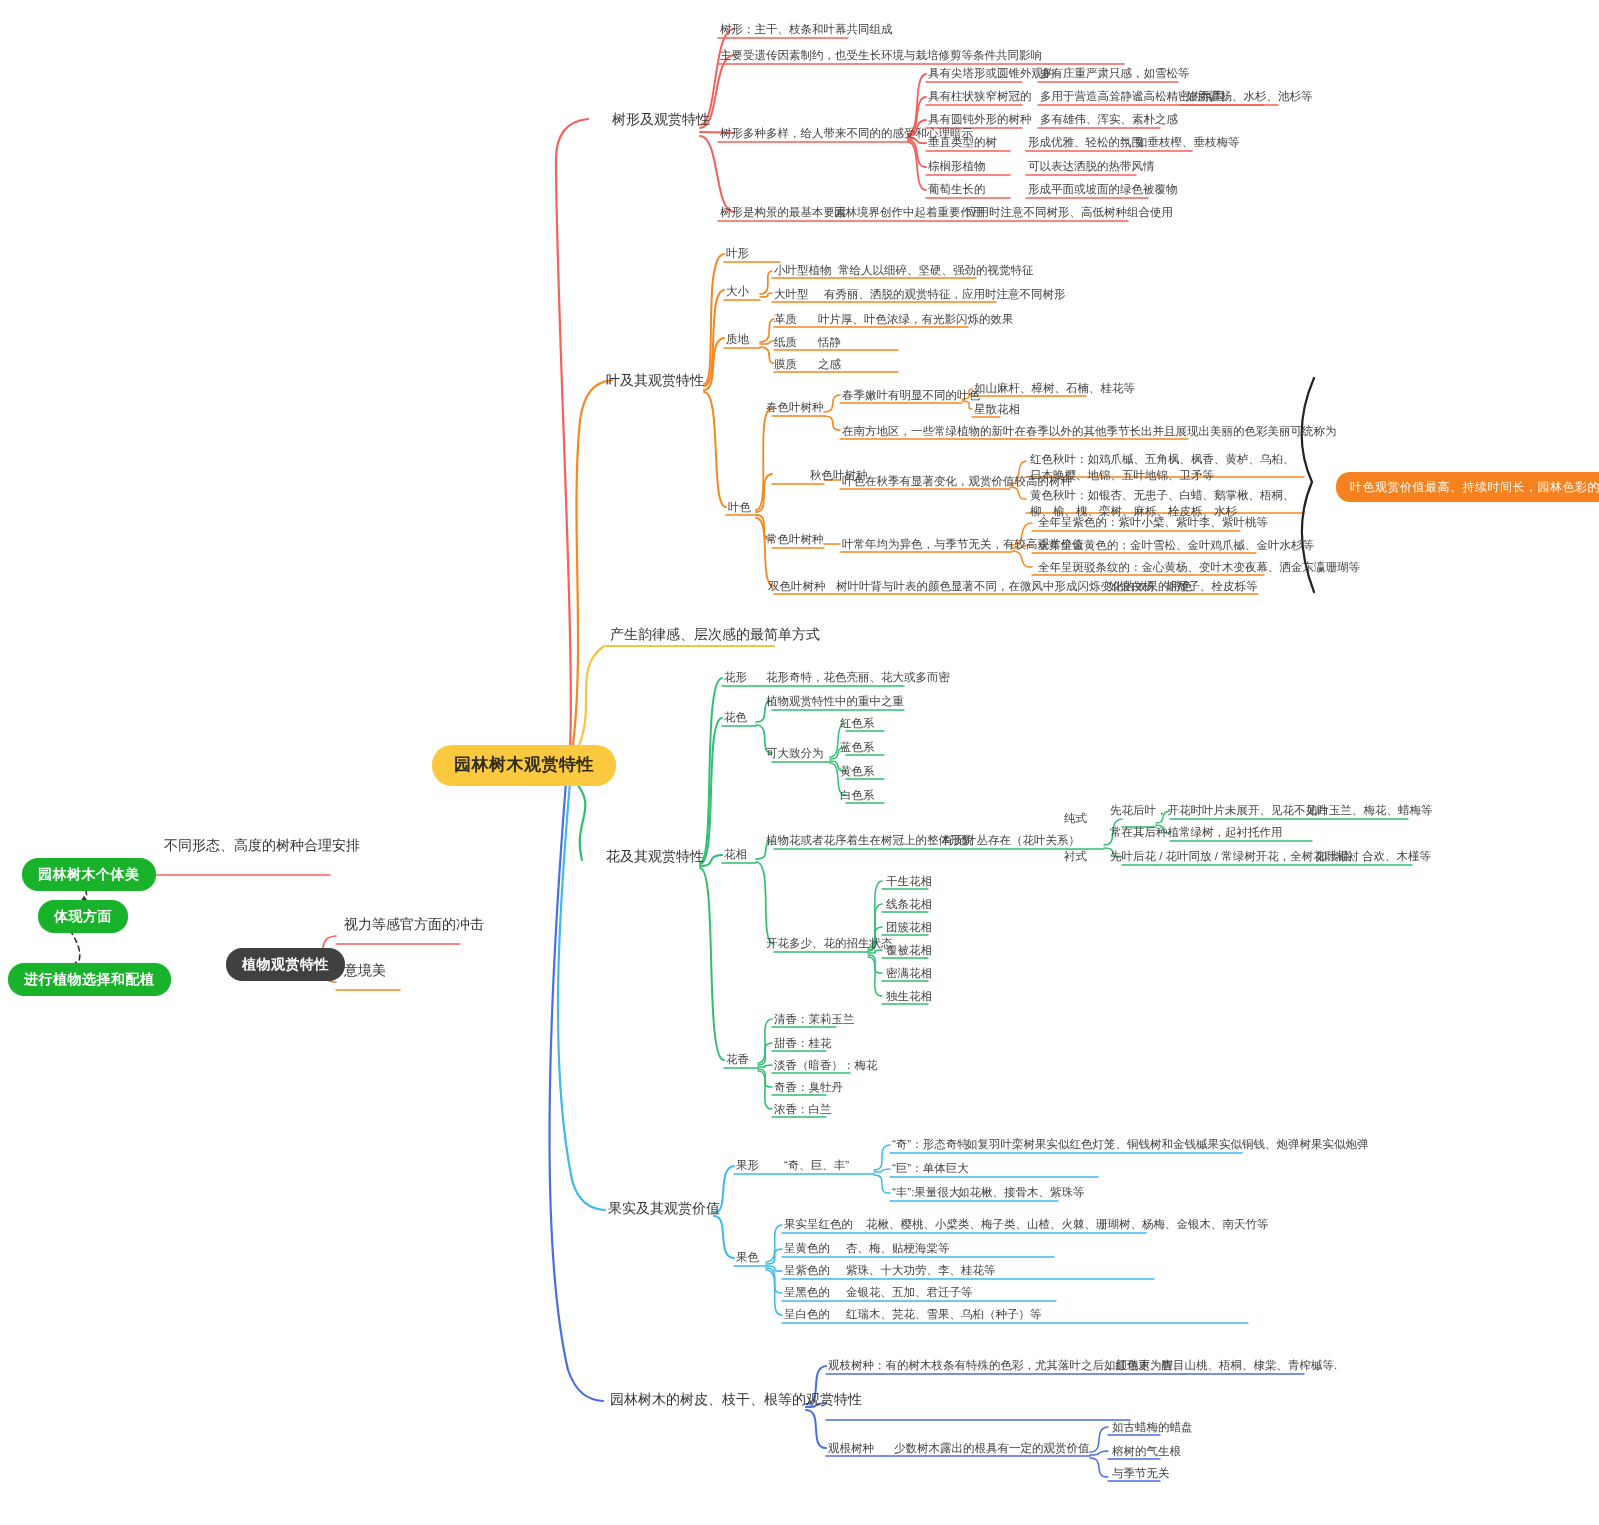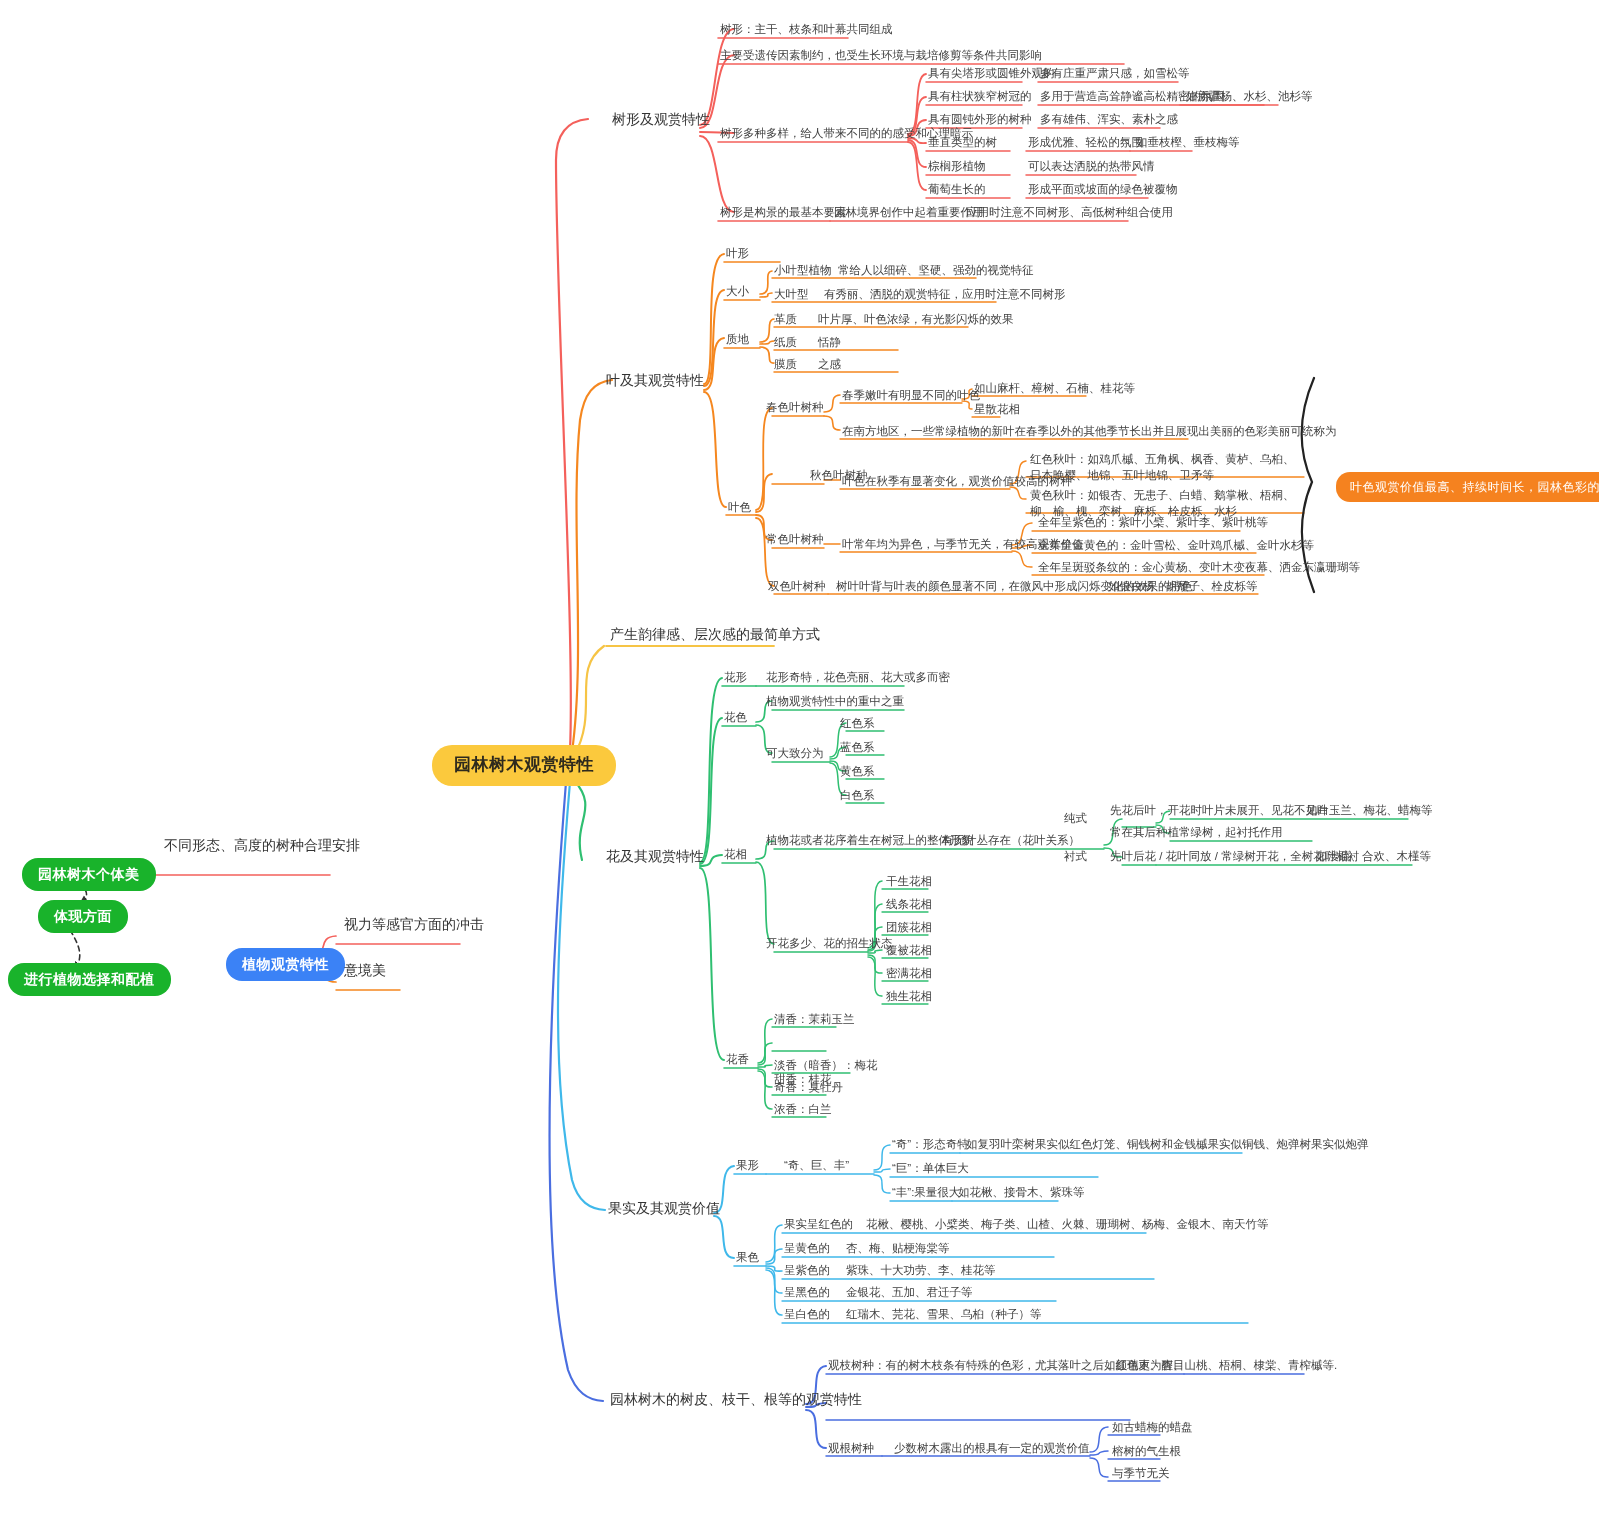--- a/index.html
+++ b/index.html
@@ -18,21 +18,21 @@
   .t.lvl1{font-size:14px;color:#333;}
   .t.multi{white-space:normal;}
 
   
   .pill{
     display:inline-block;border-radius:16px;padding:7px 16px;
     font-weight:bold;color:#fff;font-size:14px;letter-spacing:.5px;
   }
   .pill.root{background:#fbc93d;color:#2e2a1d;font-size:17px;padding:9px 22px;border-radius:20px;}
   .pill.green{background:#19b32b;}
-  .pill.green2{background:#3b82f6;}
+  .pill.green2{background:#404040;}
   .pill.orange{background:#f5821f;font-weight:normal;font-size:12px;padding:7px 14px;border-radius:14px;}
 </style>
 </head>
 <body>
 
 <div id="canvas">
   <svg class="links" viewBox="0 0 1599 1525" xmlns="http://www.w3.org/2000/svg">
     <g fill="none" stroke-linecap="round">
 
       <path d="M570,750 C575,640 556,300 556,160 C556,135 566,121 588,119" stroke="#f4605b" stroke-width="2.2"></path>
@@ -363,21 +363,21 @@
   <div class="node t" style="left:766px;top:936px;">开花多少、花的招生状态</div>
   <div class="node t" style="left:886px;top:874px;">干生花相</div>
   <div class="node t" style="left:886px;top:897px;">线条花相</div>
   <div class="node t" style="left:886px;top:920px;">团簇花相</div>
   <div class="node t" style="left:886px;top:943px;">覆被花相</div>
   <div class="node t" style="left:886px;top:966px;">密满花相</div>
   <div class="node t" style="left:886px;top:989px;">独生花相</div>
 
   <div class="node t" style="left:726px;top:1052px;">花香</div>
   <div class="node t" style="left:774px;top:1012px;">清香：茉莉玉兰</div>
-  <div class="node t" style="left:774px;top:1072px;text-align:center;">甜香：桂花</div>
+  <div class="node t" style="left:774px;top:1036px;text-align:center;">甜香：桂花</div>
   <div class="node t" style="left:774px;top:1058px;">淡香（暗香）：梅花</div>
   <div class="node t" style="left:774px;top:1080px;">奇香：臭牡丹</div>
   <div class="node t" style="left:774px;top:1102px;">浓香：白兰</div>
 
   <div class="node t lvl1" style="left:608px;top:1199px;">果实及其观赏价值</div>
 
   <div class="node t" style="left:736px;top:1158px;">果形</div>
   <div class="node t" style="left:784px;top:1158px;">“奇、巨、丰”</div>
   <div class="node t" style="left:892px;top:1137px;">“奇”：形态奇特</div>
   <div class="node t" style="left:966px;top:1137px;">如复羽叶栾树果实似红色灯笼、铜钱树和金钱槭果实似铜钱、炮弹树果实似炮弹</div>

